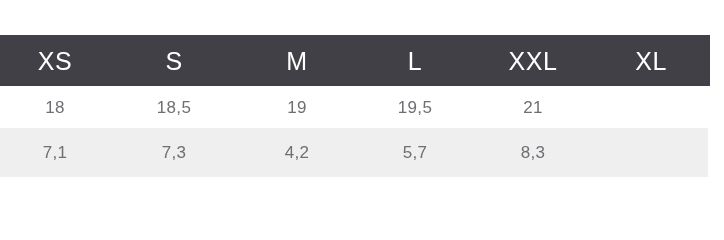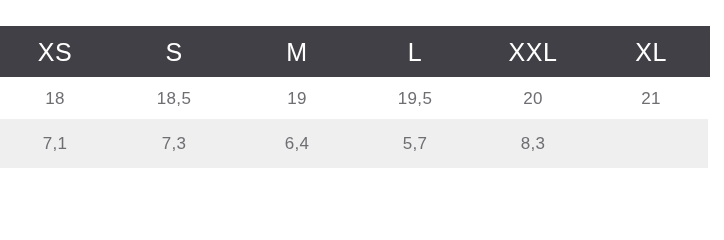--- a/index.html
+++ b/index.html
@@ -11,21 +11,21 @@
     height: 186px;
     background: #ffffff;
     font-family: "Liberation Sans", sans-serif;
     overflow: hidden;
     position: relative;
   }
 
   .size-table {
     position: absolute;
     left: 0;
-    top: 7px;
+    top: 16px;
     width: 724px;
     height: 186px;
   }
 
   
   .header-row {
     position: absolute;
     left: 0;
     top: 19px;
     width: 710px;
@@ -94,25 +94,24 @@
     <div class="header-cell col-3">L</div>
     <div class="header-cell col-5">XXL</div>
     <div class="header-cell col-4">XL</div>
   </div>
 
   <div class="data-row row-odd">
     <div class="data-cell col-0">18</div>
     <div class="data-cell col-1">18,5</div>
     <div class="data-cell col-2">19</div>
     <div class="data-cell col-3">19,5</div>
-    <div class="data-cell col-4">20</div>
     <div class="data-cell col-5">21</div>
   </div>
 
   <div class="data-row row-even">
     <div class="data-cell col-0">7,1</div>
     <div class="data-cell col-1">7,3</div>
-    <div class="data-cell col-2">6,4</div>
+    <div class="data-cell col-2">4,2</div>
     <div class="data-cell col-4">5,7</div>
     <div class="data-cell col-5">8,3</div>
   </div>
 
 </div>
 
 </body></html>

